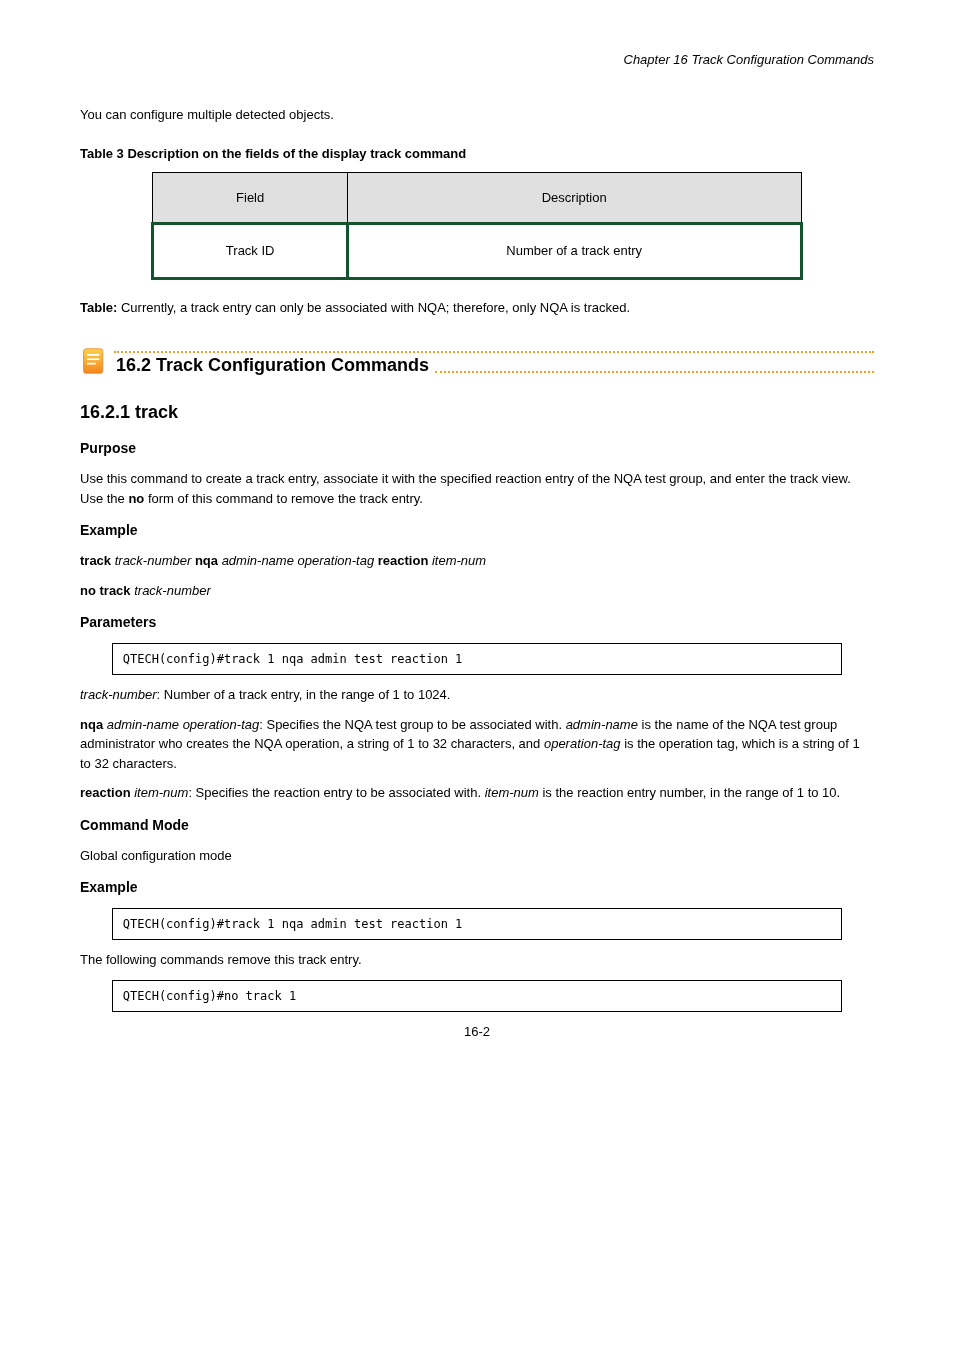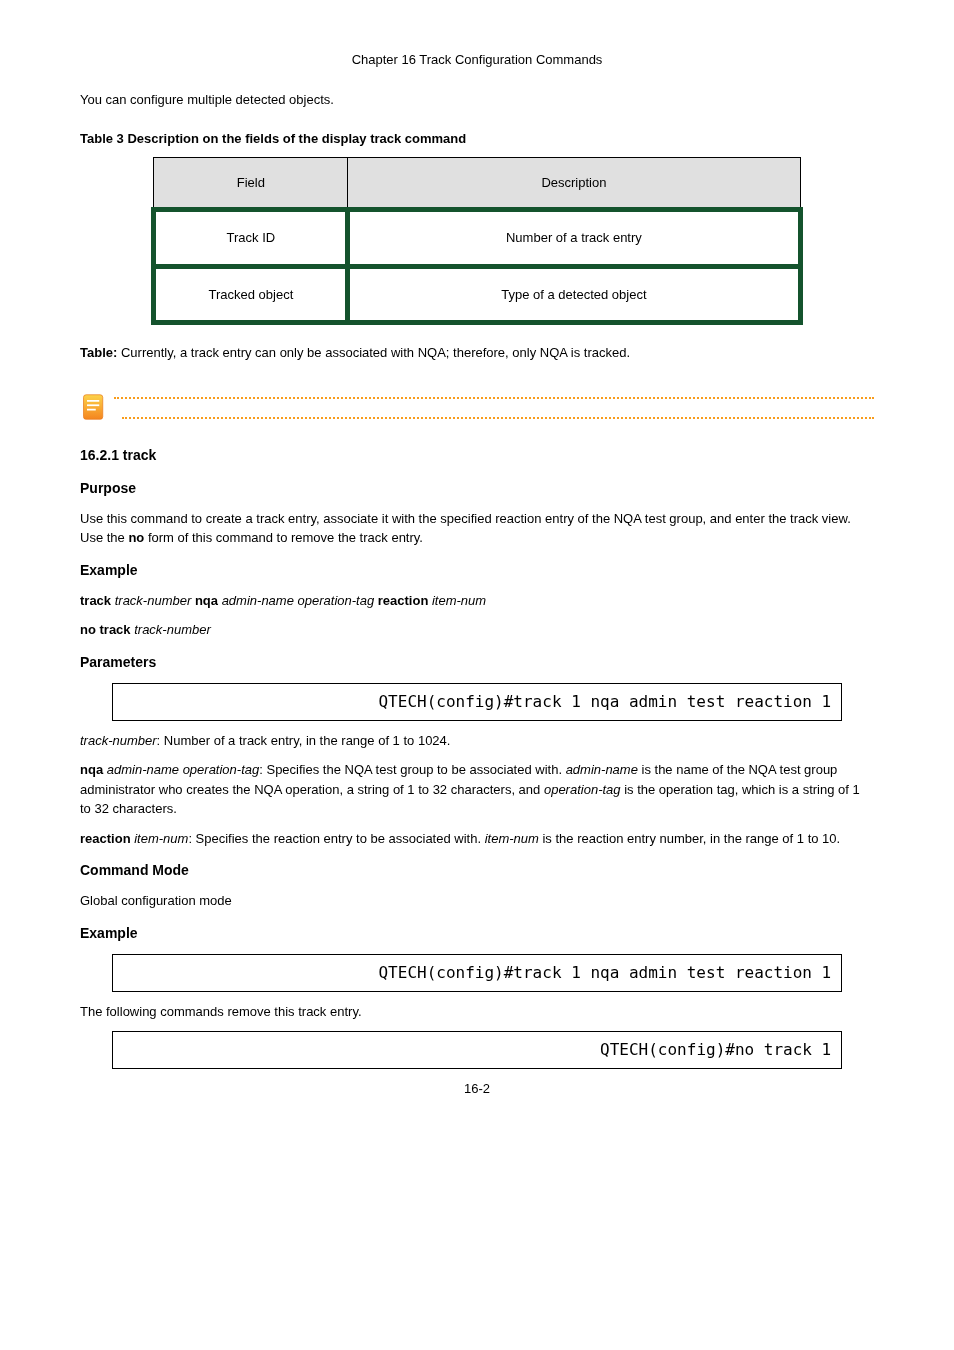--- a/index.html
+++ b/index.html
@@ -11,22 +11,23 @@
       font-family: Arial, sans-serif;
       background: #fff;
       width: 954px;
       margin: 0 auto;
       padding: 50px 80px 40px 80px;
       font-size: 13px;
       line-height: 1.5;
       color: #000;
     }
     .header-right {
-      text-align: center;
-      margin-bottom: 20px;
+      text-align: right;
+      margin-bottom: 35px;
+      font-style: italic;
     }
     .breadcrumb {
       font-size: 13px;
       color: #000;
     }
     .para {
       margin: 10px 0;
     }
     .table-caption {
       text-align: left;
@@ -40,21 +41,21 @@
       font-size: 13px;
     }
     table th {
       background: #e0e0e0;
       border: 1px solid #000;
       padding: 15px 10px;
       text-align: center;
       font-weight: normal;
     }
     table td {
-      border: 5px solid #14532d;
+      border: 3px solid #14532d;
       padding: 16px 10px;
       text-align: center;
     }
     .note-label {
       font-weight: bold;
     }
     .section-header {
       display: flex;
       align-items: flex-end;
       margin: 30px 0 15px 0;
@@ -81,40 +82,39 @@
     }
     .section-dots-top {
       position: absolute;
       top: 4px;
       left: 34px;
       right: 0;
       border-bottom: 2px dotted #f89c1c;
       height: 1px;
     }
     h3.subsection {
-      font-size: 14px;
+      font-size: 18px;
       font-weight: bold;
       margin: 20px 0 8px 0;
     }
     h4.purpose {
       font-size: 14px;
       font-weight: bold;
       margin: 12px 0 6px 0;
     }
     .bold {
       font-weight: bold;
     }
     .code-box {
       border: 1px solid #000;
       padding: 6px 10px;
       margin: 10px auto;
       width: 92%;
       font-family: monospace;
-      font-size: 16px;
-      text-align: right;
+      font-size: 12px;
     }
     .italic {
       font-style: italic;
     }
     .footer-page {
       text-align: center;
       font-size: 13px;
     }
     .indent-para {
       margin: 10px 0;
@@ -135,24 +135,20 @@
   <thead>
     <tr>
       <th style="width:30%">Field</th>
       <th>Description</th>
     </tr>
   </thead>
   <tbody>
     <tr>
       <td>Track ID</td>
       <td>Number of a track entry</td>
-    </tr>
-    <tr>
-      <td>Tracked object</td>
-      <td>Type of a detected object</td>
     </tr>
   </tbody>
 </table>
 
 <p class="para">
   <span class="note-label">Table: </span><span>Currently, a track entry can only be associated with NQA; therefore, only NQA is tracked.</span>
 </p>
 
 <div class="section-header">
   <div class="section-dots-top"></div>
@@ -161,20 +157,23 @@
       <linearGradient id="g1" x1="0%" y1="0%" x2="0%" y2="100%">
         <stop offset="0%" stop-color="#fcd34a"></stop>
         <stop offset="100%" stop-color="#f5851f"></stop>
       </linearGradient>
     </defs>
     <rect x="4" y="2" width="22" height="28" rx="3" fill="url(#g1)" stroke="#e87817" stroke-width="0.8"></rect>
     <rect x="8" y="8" width="14" height="2" fill="#fff"></rect>
     <rect x="8" y="13" width="14" height="2" fill="#fff"></rect>
     <rect x="8" y="18" width="10" height="2" fill="#fff"></rect>
   </svg>
+  <span class="section-title">
+    <span>16.2 </span><span>Track Configuration Commands</span>
+  </span>
   <div class="section-dots"></div>
 </div>
 
 <h3 class="subsection">
   <span>16.2.1 </span><span>track</span>
 </h3>
 
 <h4 class="purpose">Purpose</h4>
 <p class="para">
   <span>Use this command to create a track entry, associate it with the specified reaction entry of the NQA test group, and enter the track view. Use the </span><span class="bold">no</span><span> form of this command to remove the track entry.</span>

